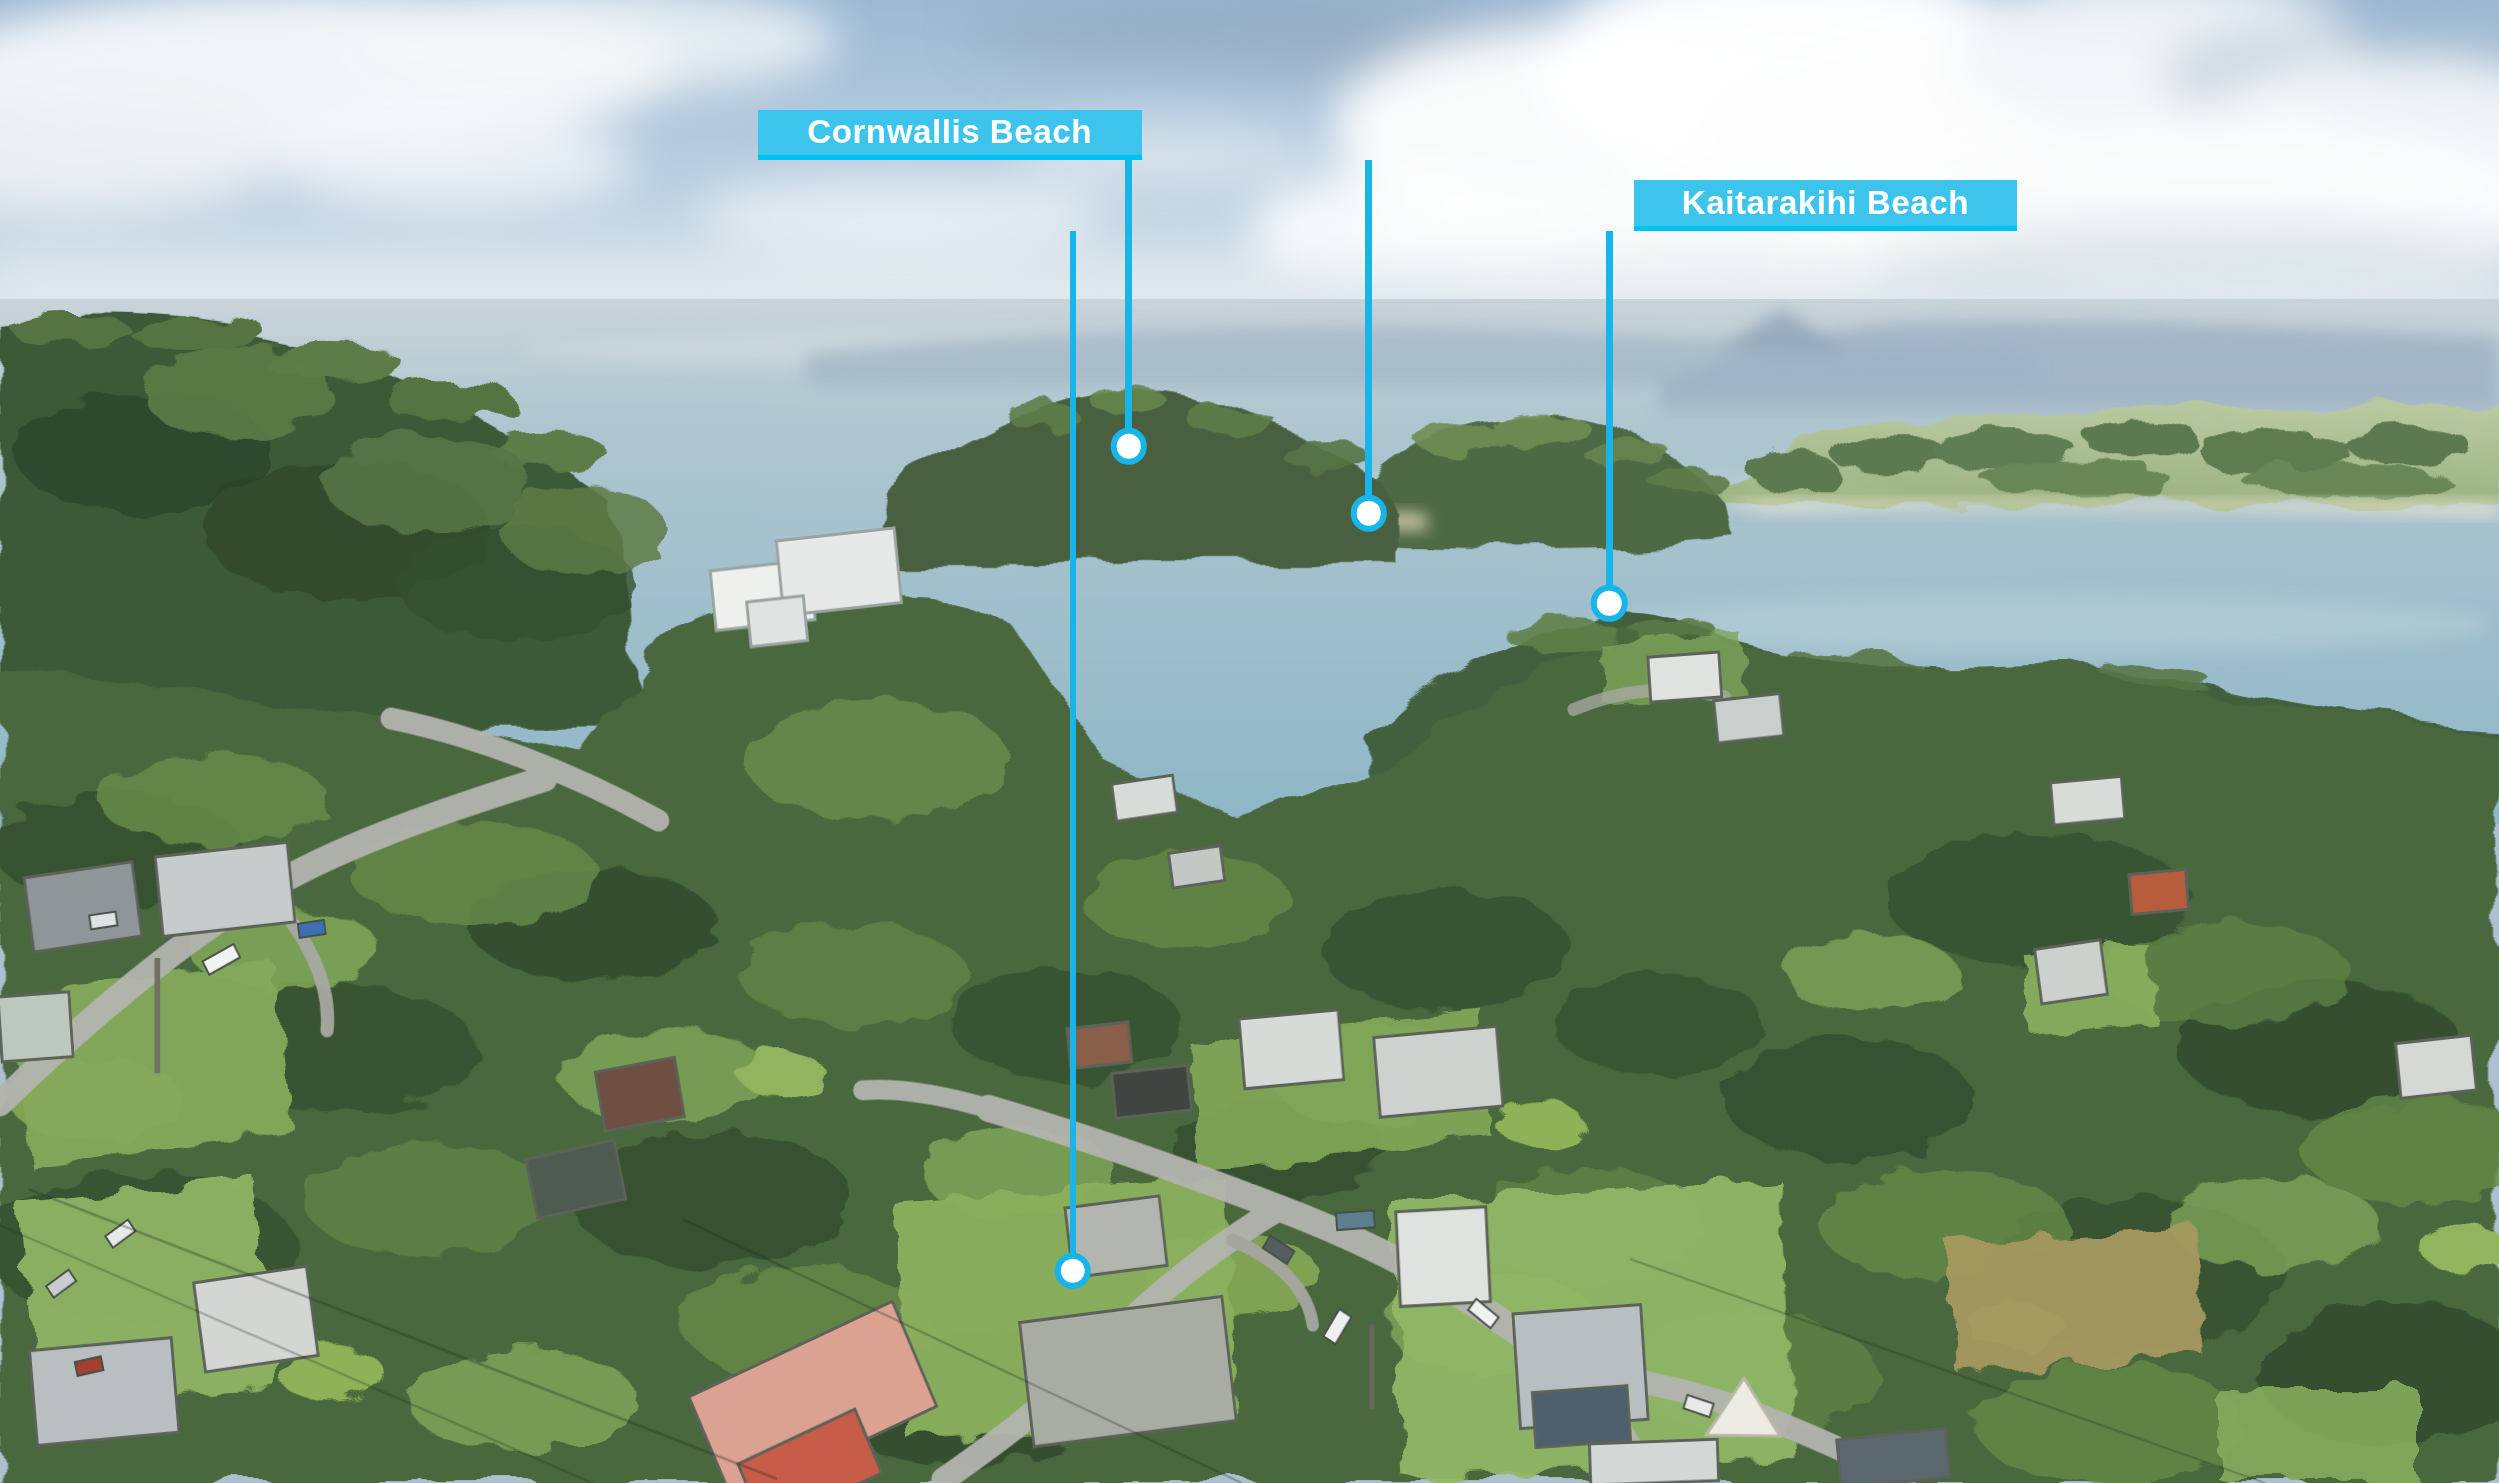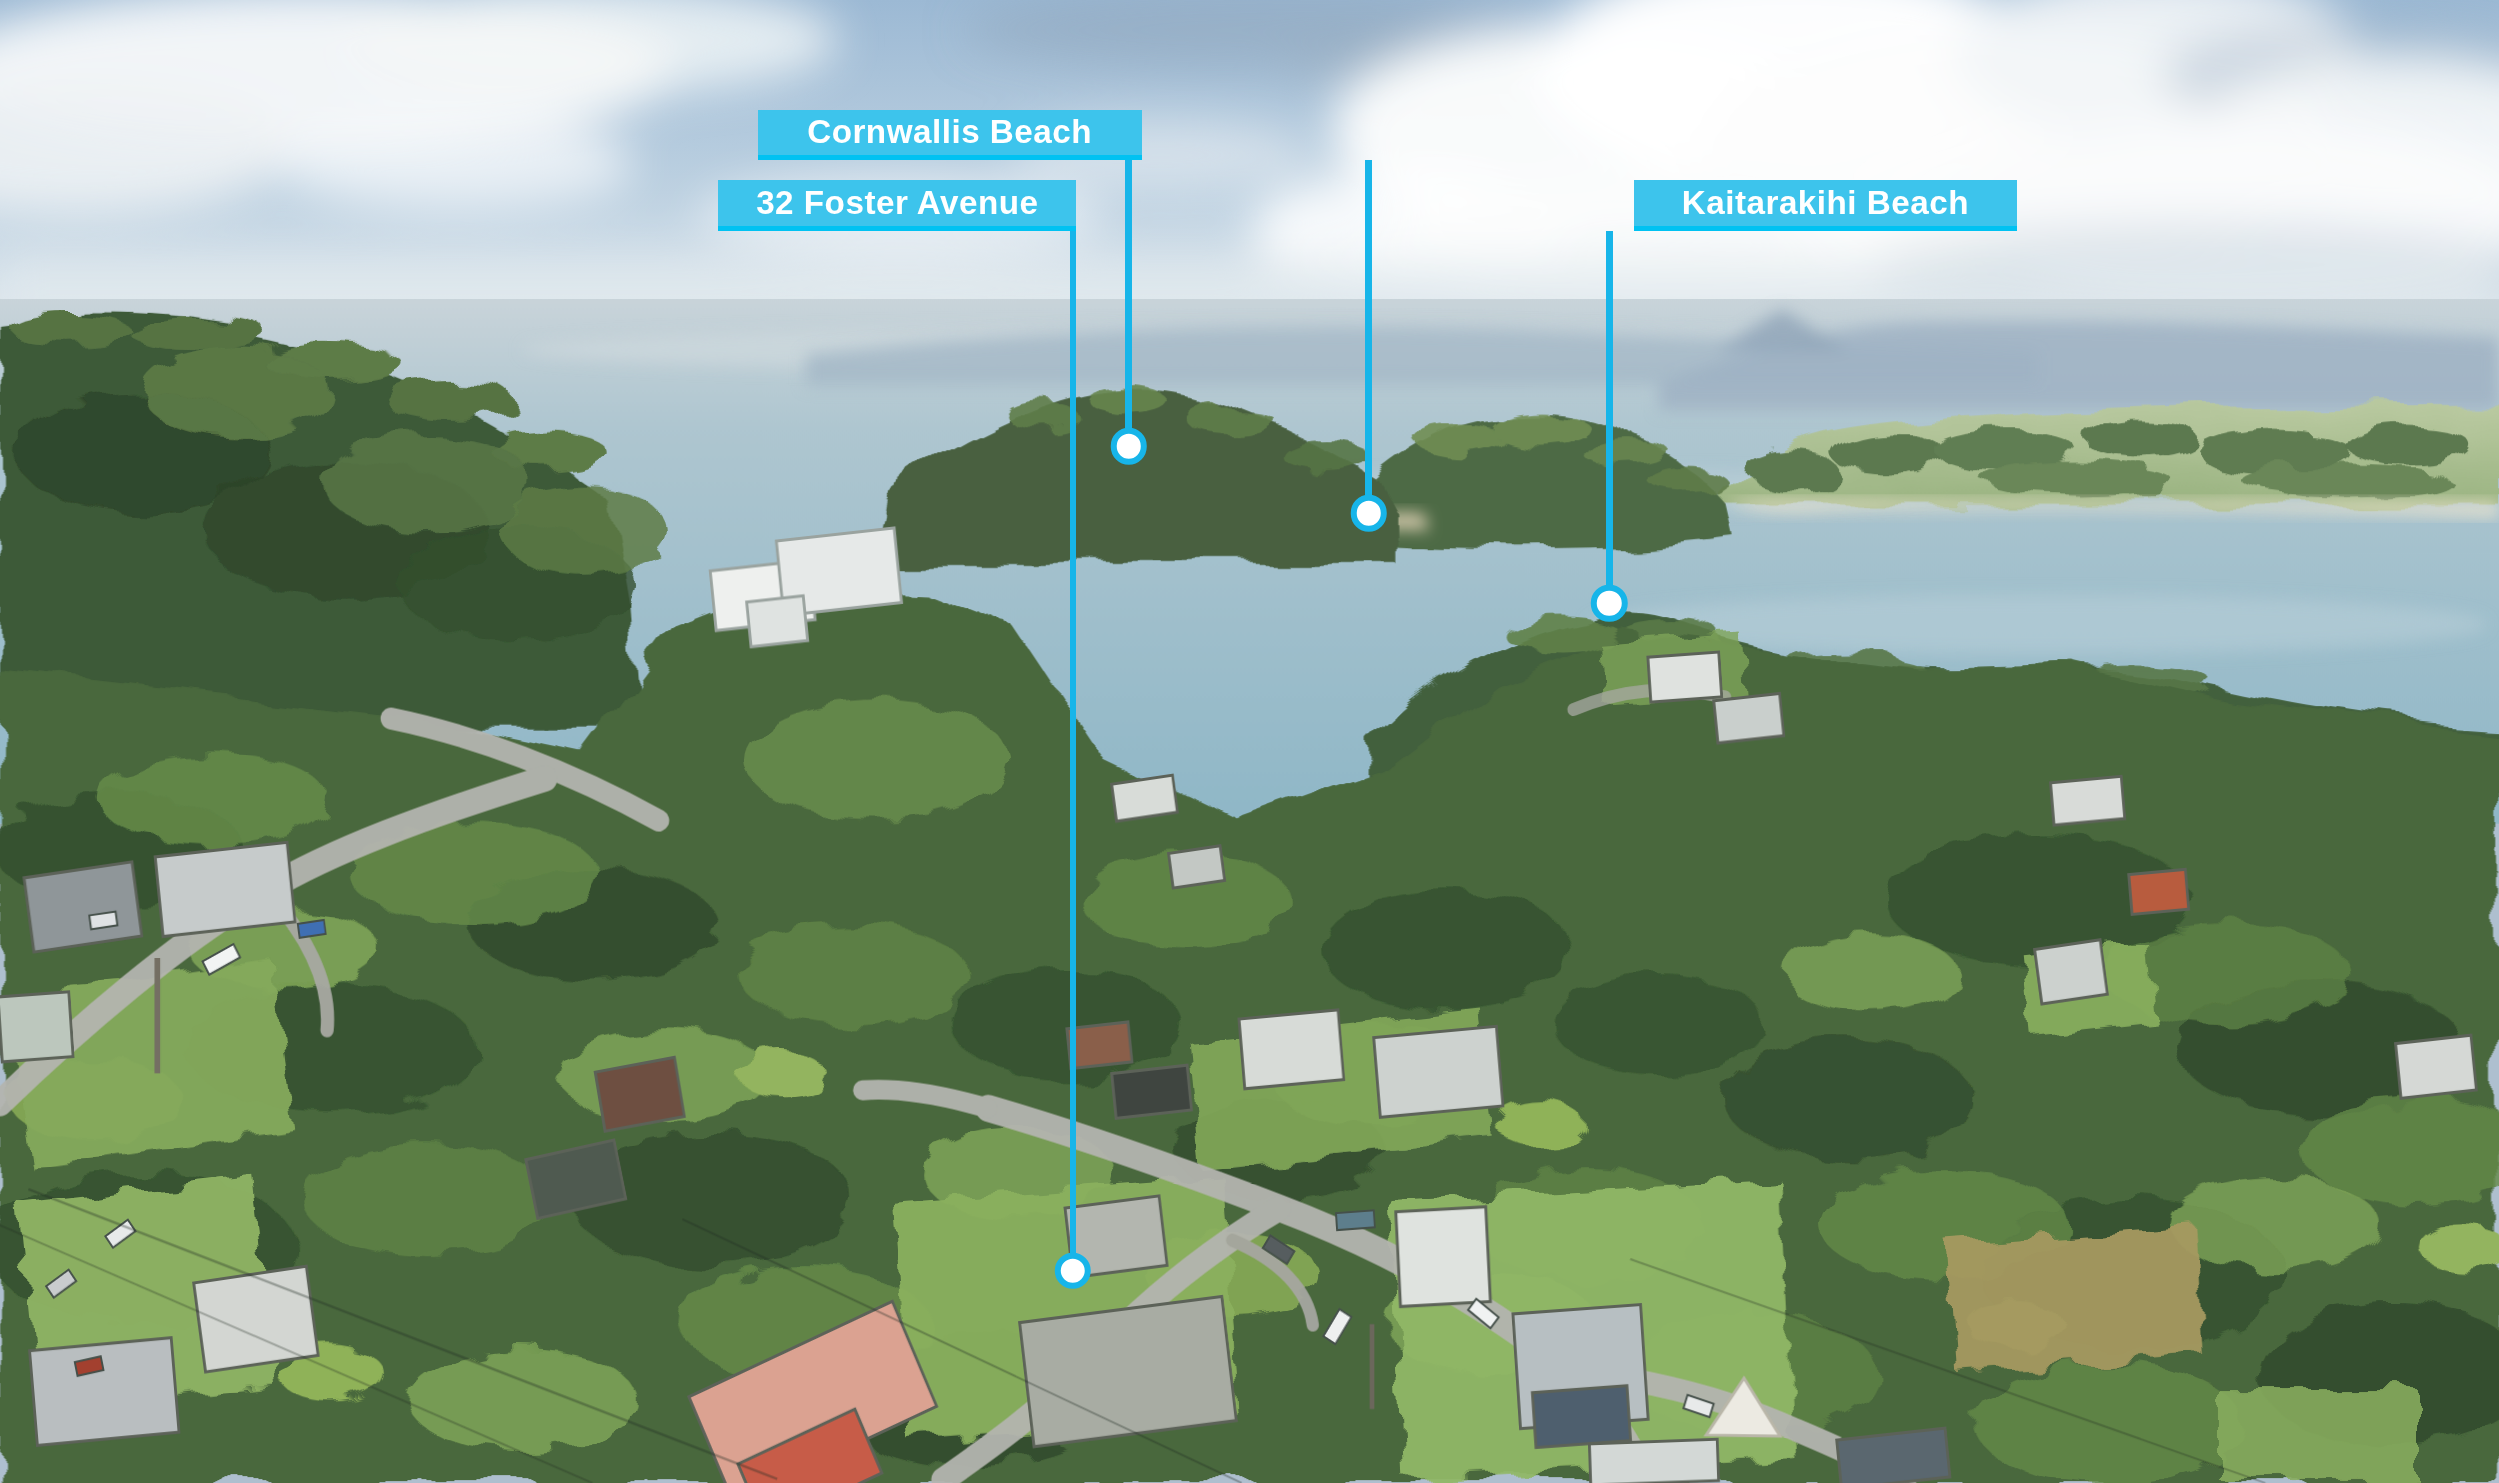--- a/index.html
+++ b/index.html
@@ -290,23 +290,20 @@
 </svg>
 
 <div class="cl-line" style="left:45.02%; top:10.78%; height:19.31%;"></div>
 <div class="cl-line" style="left:42.80%; top:15.60%; height:70.08%;"></div>
 <div class="cl-line" style="left:54.64%; top:10.78%; height:23.82%;"></div>
 <div class="cl-line" style="left:64.27%; top:15.60%; height:25.07%;"></div>
 
 <div class="cl-box" style="left:30.00%; top:7.41%; width:15.36%; height:3.37%;margin-left:8px;">
   <span>Cornwallis Beach</span>
 </div>
-<div class="cl-box" style="left:28.75%; top:12.13%; width:14.32%; height:3.47%;">
-  <span>32 Foster Avenue</span>
-</div>
 <div class="cl-box" style="left:64.27%; top:12.13%; width:15.31%; height:3.47%;margin-left:28px;">
   <span>Kaitarakihi Beach</span>
 </div>
 
 <div class="cl-dot" style="left:45.16%; top:30.09%;"></div>
 <div class="cl-dot" style="left:42.93%; top:85.68%;"></div>
 <div class="cl-dot" style="left:54.78%; top:34.60%;"></div>
 <div class="cl-dot" style="left:64.40%; top:40.67%;"></div>
 
 </div>

